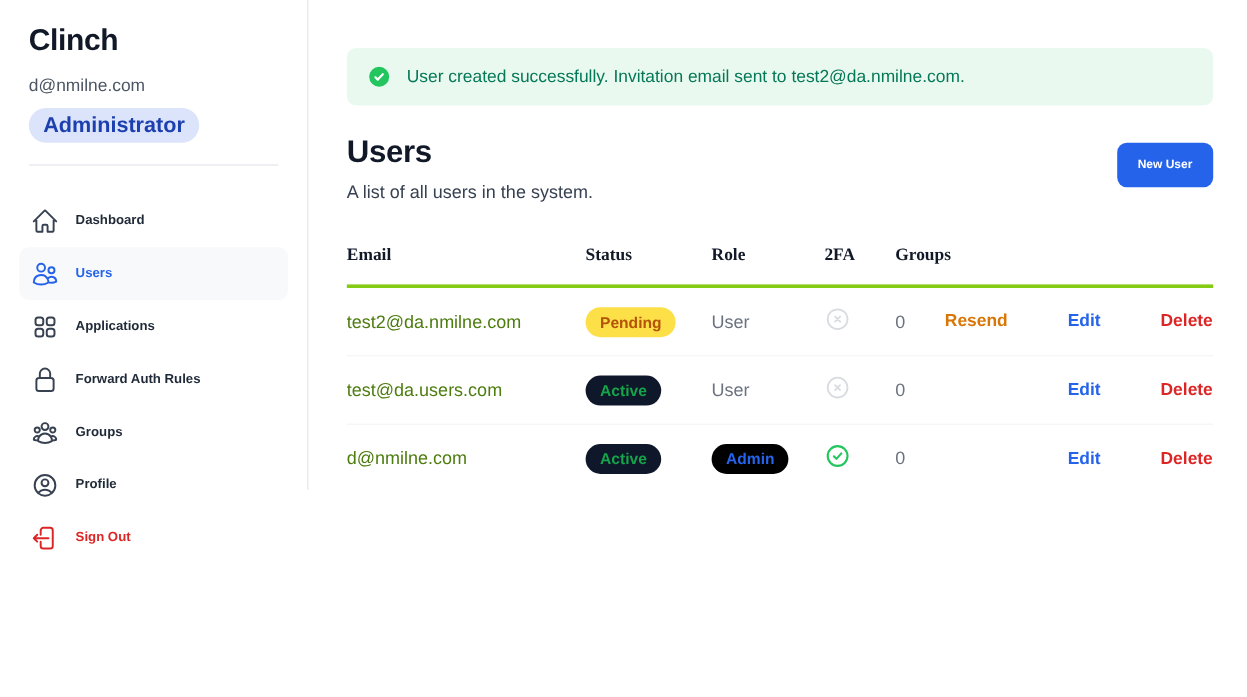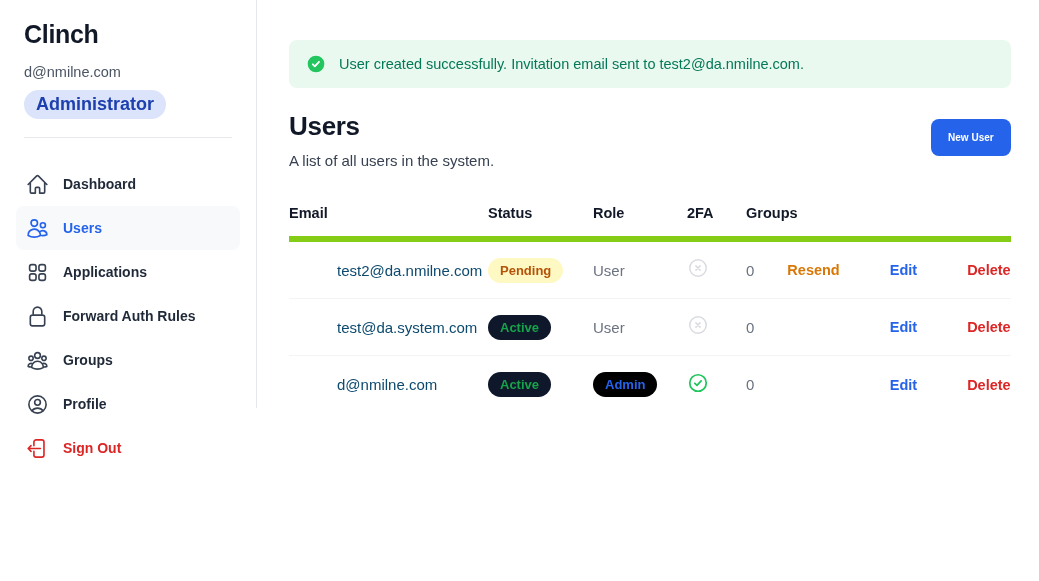--- a/index.html
+++ b/index.html
@@ -8,21 +8,21 @@
 
   
   .sidebar { width: 257px; min-width: 257px; height: 408px; border-right: 1px solid #e5e7eb; padding: 20px 16px; }
   .logo { font-size: 25px; font-weight: 800; color: #111827; padding-left: 8px; letter-spacing: -0.3px; }
   .sidebar-email { margin-top: 15px; font-size: 14.5px; color: #4b5563; padding-left: 8px; }
   .role-badge { display: inline-block; margin: 10px 0 0 8px; background: #dbe4fb; color: #1e40af;
     font-size: 18px; font-weight: 600; padding: 4px 12px; border-radius: 999px; }
   .sidebar-divider { border: none; border-top: 1px solid #e5e7eb; margin: 18px 8px 0 8px; }
   .nav { margin-top: 24px; display: flex; flex-direction: column; }
   .nav-item { display: flex; align-items: center; gap: 14px; height: 44px; padding: 0 10px;
-    border-radius: 8px; font-size: 14px; font-weight: 600; color: #1f2937; cursor: pointer; }
+    border-radius: 8px; font-size: 11px; font-weight: 600; color: #1f2937; cursor: pointer; }
   .nav-item .nav-icon { display: inline-flex; width: 23px; height: 23px; }
   .nav-item svg { width: 23px; height: 23px; stroke: #374151; fill: none; stroke-width: 1.7;
     stroke-linecap: round; stroke-linejoin: round; }
   .nav-item.active { background: #f8f9fb; color: #2563eb; }
   .nav-item.active svg { stroke: #2563eb; }
   .nav-item.danger { color: #dc2626; }
   .nav-item.danger svg { stroke: #dc2626; }
 
   
   .main { flex: 1; padding: 40px 32px 0 32px; }
@@ -35,30 +35,30 @@
   .page-head { display: flex; justify-content: space-between; align-items: flex-start; margin-top: 23px; }
   .page-title { font-size: 26px; font-weight: 700; color: #111827; letter-spacing: -0.3px; }
   .page-subtitle { margin-top: 10px; font-size: 15px; color: #374151; }
   .btn-primary { background: #2563eb; color: #ffffff; border: none; border-radius: 8px;
     font-family: inherit; font-size: 10px; font-weight: 600; padding: 0 17px; height: 37px;
     margin-top: 8px; cursor: pointer; }
 
   
   .table { margin-top: 30px; }
   .trow { display: grid; grid-template-columns: 199px 105px 94px 59px 1fr auto; align-items: center; }
-  .thead { padding: 6px 0 15px 0; border-bottom: 6px solid #84cc16; }
+  .thead { padding: 6px 0 15px 0; border-bottom: 3px solid #84cc16; font-family: Liberation Serif, serif; }
   .thead .th { font-size: 14.5px; font-weight: 700; color: #111827; }
   .tbody-row { height: 57px; border-bottom: 1px solid #f3f4f6; }
   .tbody-row:last-child { border-bottom: none; }
-  .cell-email { font-size: 15px; color: #0c4a6e; margin-left: 48px; }
+  .cell-email { font-size: 15px; color: #4d7c0f; }
   .role-text { font-size: 15px; color: #6b7280; }
   .cell-groups { font-size: 15px; color: #6b7280; }
 
   .badge { display: inline-block; font-size: 13px; font-weight: 600; padding: 5px 12px; border-radius: 999px; }
-  .badge-pending { background: #fef9c3; color: #b45309; }
+  .badge-pending { background: #fde047; color: #b45309; }
   .badge-active { background: #0f172a; color: #16a34a; }
   .badge-admin { background: #000000; color: #2563eb; }
 
   .twofa-cell .icon-on, .twofa-cell .icon-off { display: none; width: 22px; height: 22px; }
   .twofa-cell.twofa-on .icon-on { display: inline-flex; }
   .twofa-cell.twofa-off .icon-off { display: inline-flex; }
 
   .actions { display: flex; gap: 17px; justify-self: end; }
   .action-link { font-size: 14.5px; font-weight: 600; text-decoration: none; cursor: pointer; padding-left: 33px; }
   .action-resend { color: #d97706; }
@@ -179,21 +179,21 @@
       </div>
       <div class="cell-groups">0</div>
       <div class="actions">
         <a class="action-link action-resend">Resend</a>
         <a class="action-link action-edit">Edit</a>
         <a class="action-link action-delete">Delete</a>
       </div>
     </div>
 
     <div class="trow tbody-row">
-      <div class="cell-email">test@da.system.com</div>
+      <div class="cell-email">test@da.users.com</div>
       <div><span class="badge badge-active">Active</span></div>
       <div class="role-text">User</div>
       <div class="twofa-cell twofa-off">
         <span class="icon-off">
           <svg viewBox="0 0 24 24" fill="none" stroke="#d8dbe0" stroke-width="1.6" stroke-linecap="round">
               <circle cx="12" cy="12" r="9"></circle>
               <path d="M9.7 9.7l4.6 4.6M14.3 9.7l-4.6 4.6"></path>
             </svg>
         </span>
         

